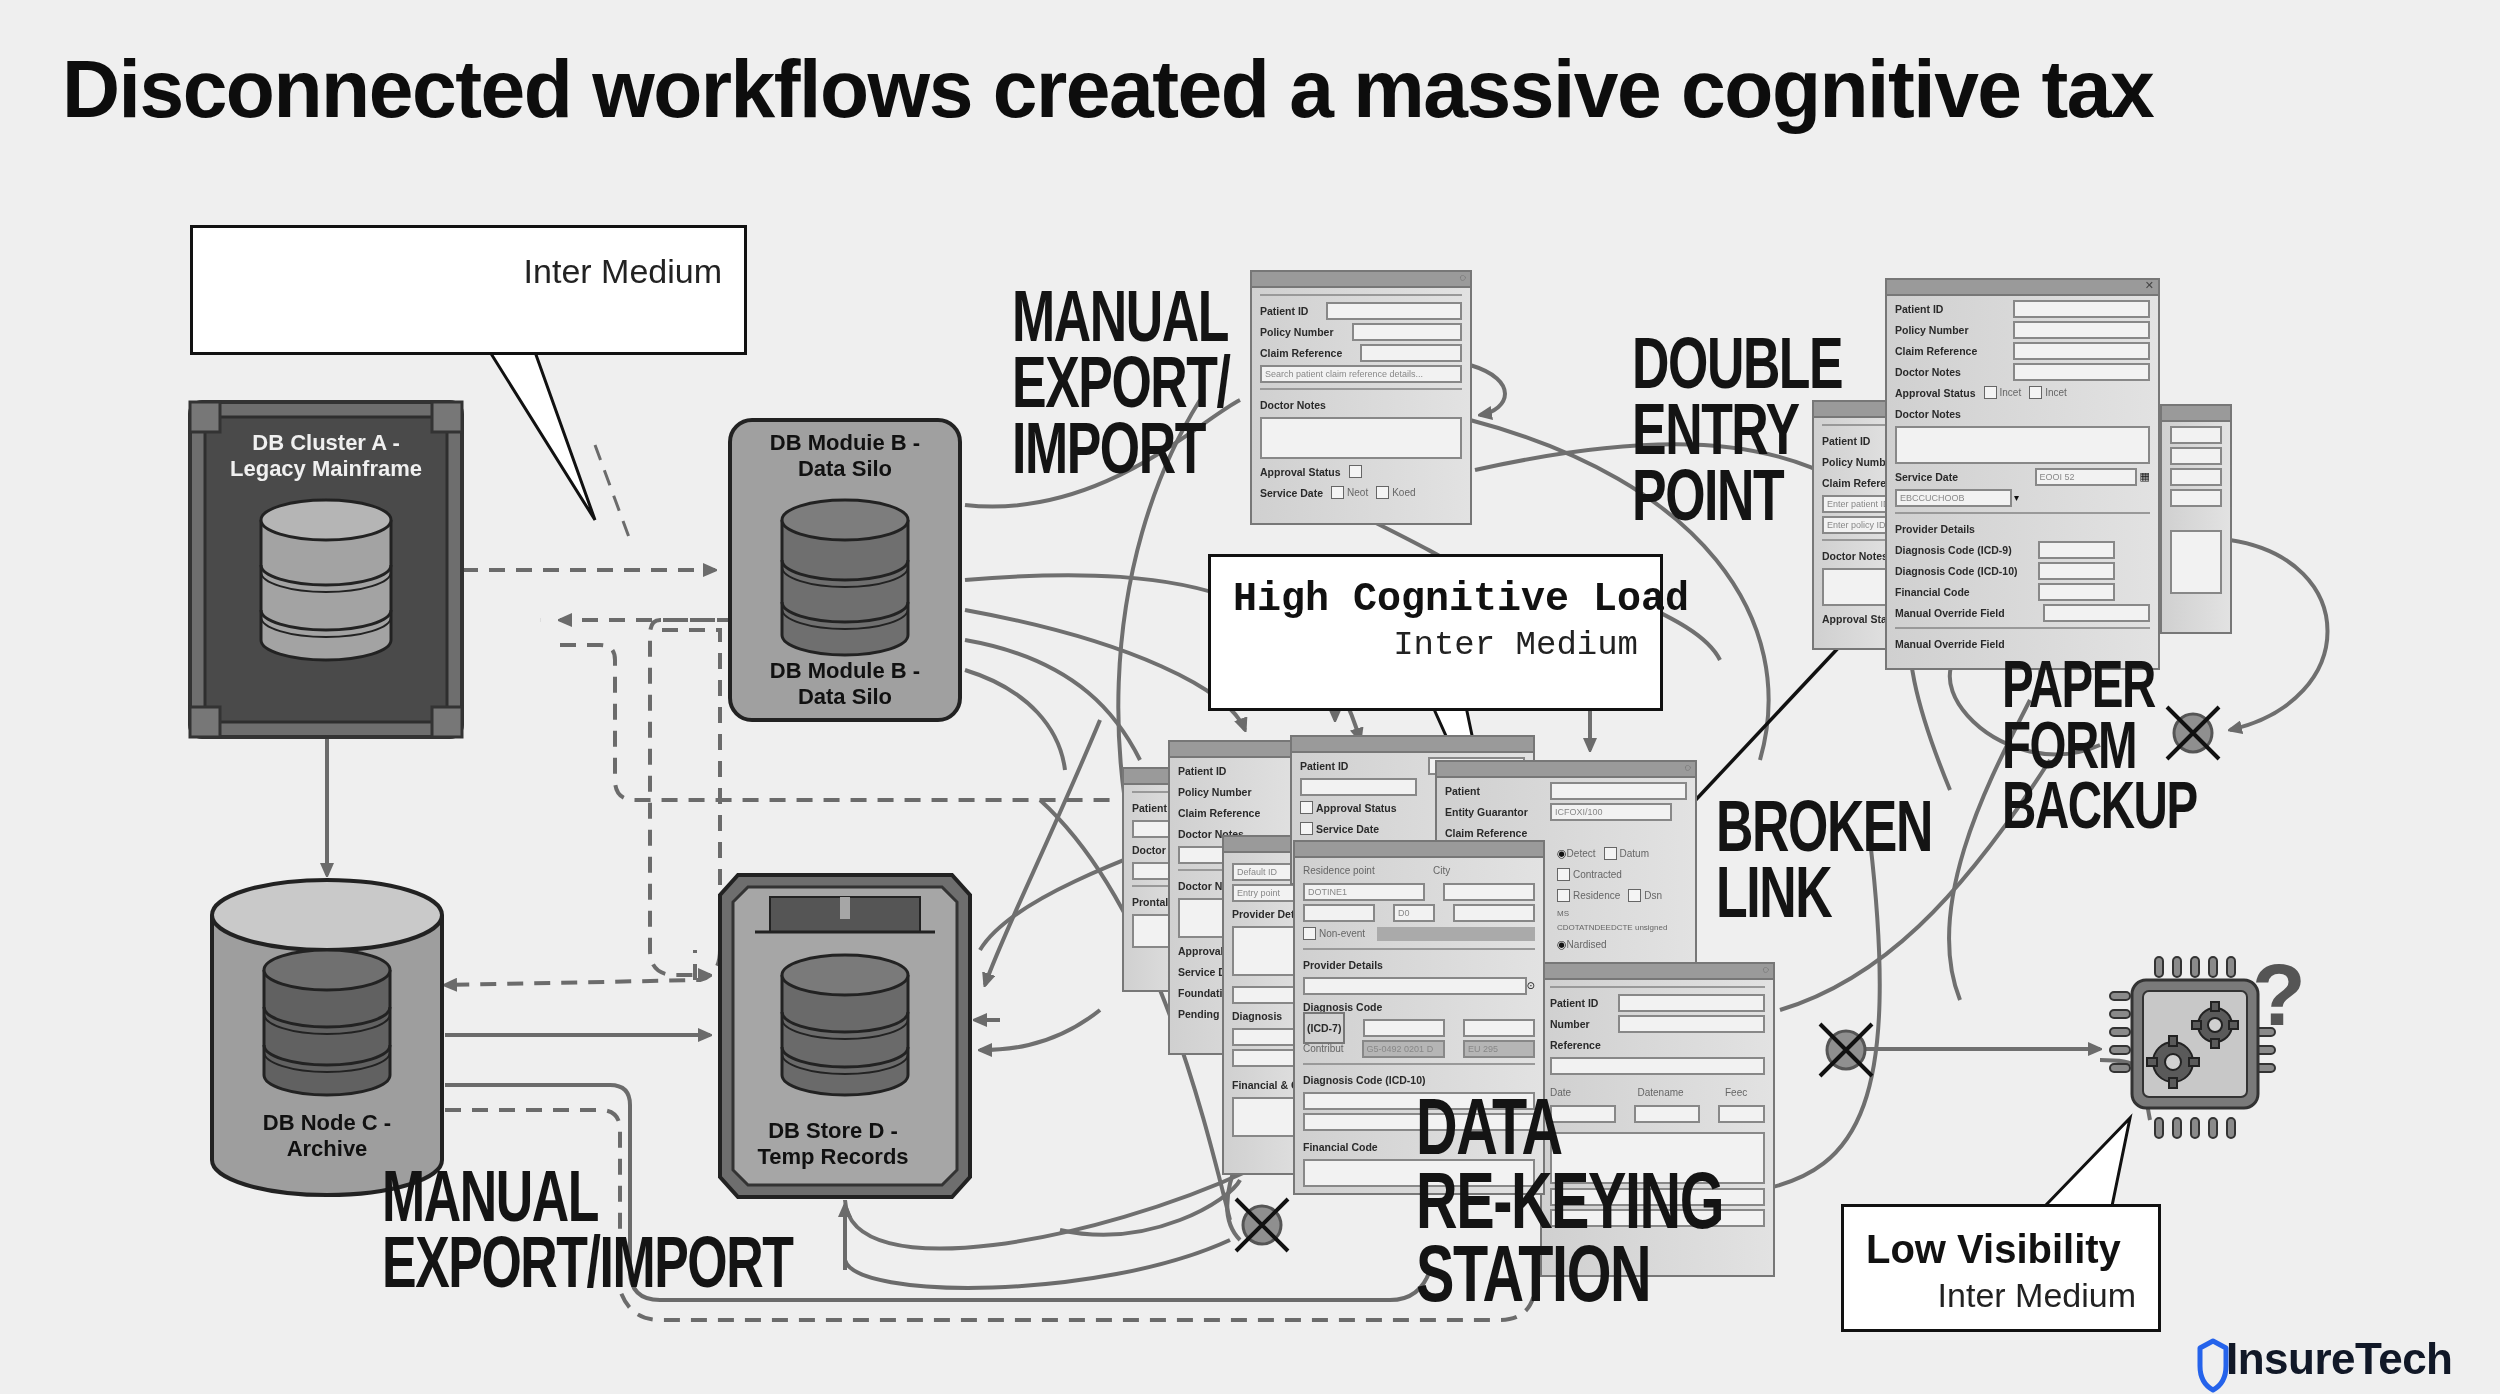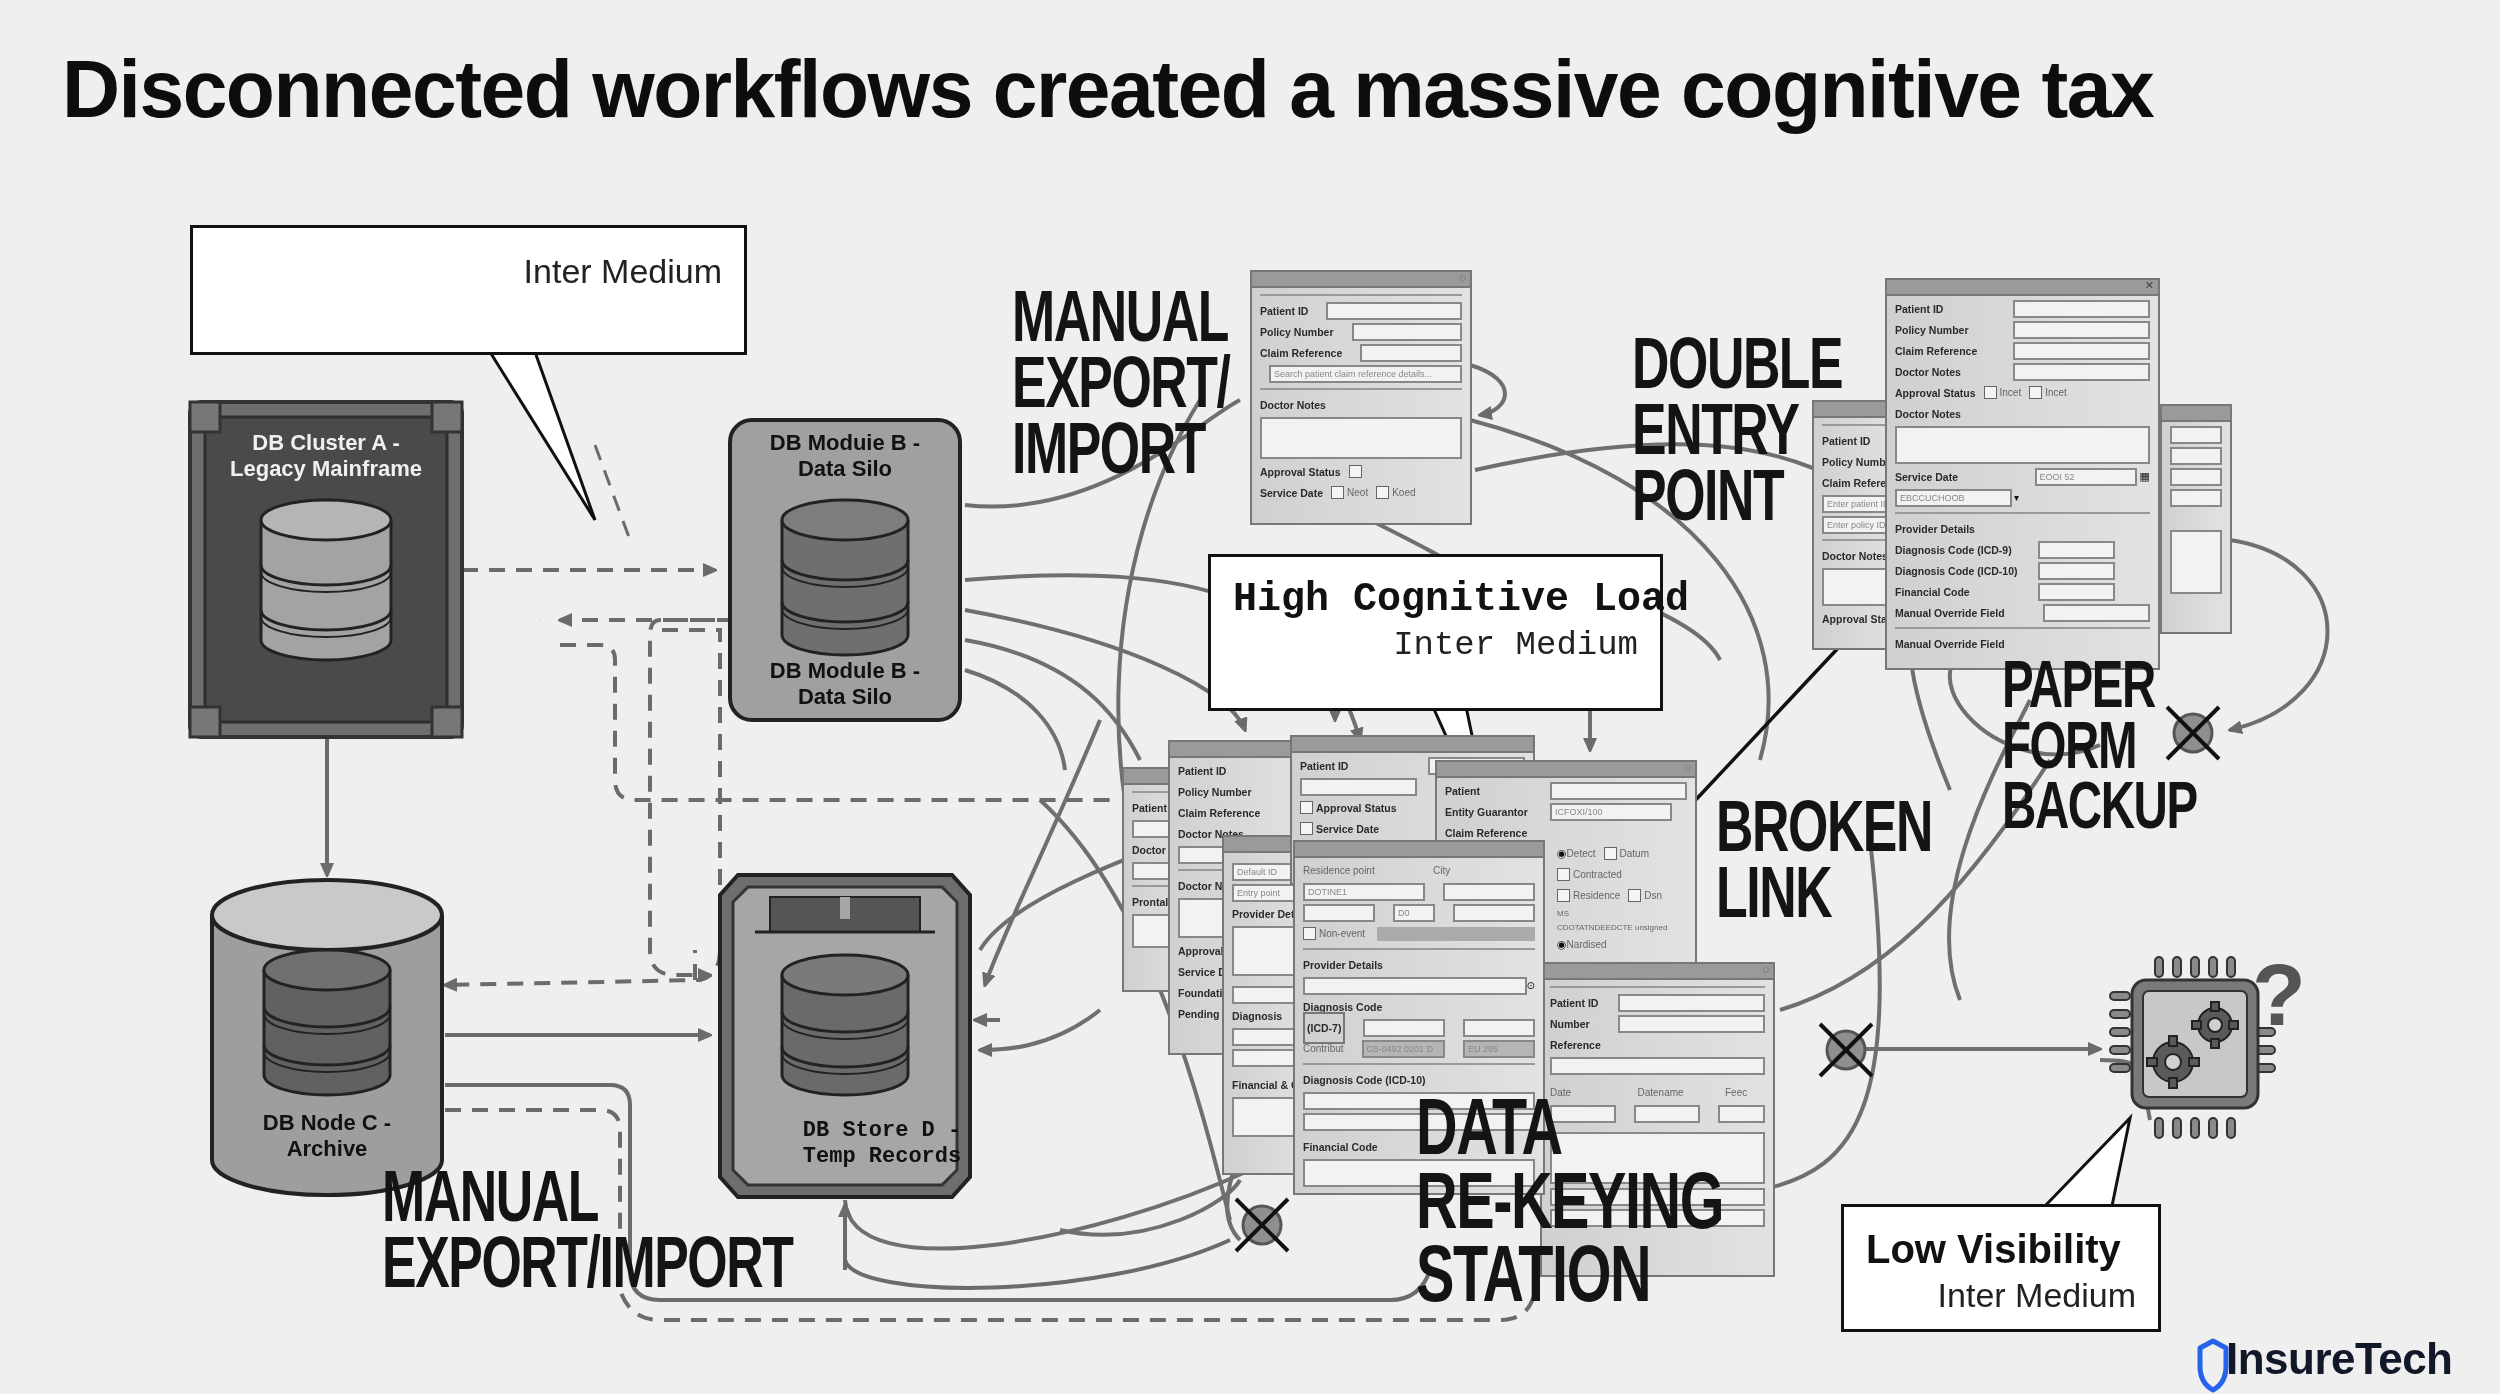--- a/index.html
+++ b/index.html
@@ -232,21 +232,21 @@
   <div>Data Silo</div>
 </div>
 <div class="db-label" style="left:730px;top:658px;width:230px;">
   <div>DB Module B -</div>
   <div>Data Silo</div>
 </div>
 <div class="db-label" style="left:212px;top:1110px;width:230px;">
   <div>DB Node C -</div>
   <div>Archive</div>
 </div>
-<div class="db-label" style="left:757px;top:1118px;width:250px;font-family:Liberation Mono, monospace;">
+<div class="db-label" style="left:708px;top:1118px;width:250px;">
   <div>DB Store D -</div>
   <div>Temp Records</div>
 </div>
 
 <div class="win" style="left:1250px;top:270px;width:222px;height:255px;">
   <div class="tb">
       <span class="x">◌</span>
     </div>
   <div class="hr"></div>
   <div class="row">
@@ -255,21 +255,21 @@
     </div>
   <div class="row">
       <span class="lbl">Policy Number</span>
       <span class="fld"></span>
     </div>
   <div class="row">
       <span class="lbl">Claim Reference</span>
       <span class="fld"></span>
     </div>
   <div class="row">
-      <span class="fld" style="margin-left:9px">Search patient claim reference details...</span>
+      <span class="fld" style="margin-left:0">Search patient claim reference details...</span>
     </div>
   <div class="hr"></div>
   <div class="row">
       <span class="lbl">Doctor Notes</span>
     </div>
   <div class="area" style="height:38px"></div>
   <div class="row">
       <span class="lbl">Approval Status</span>
       <span class="cb"></span>
     </div>

